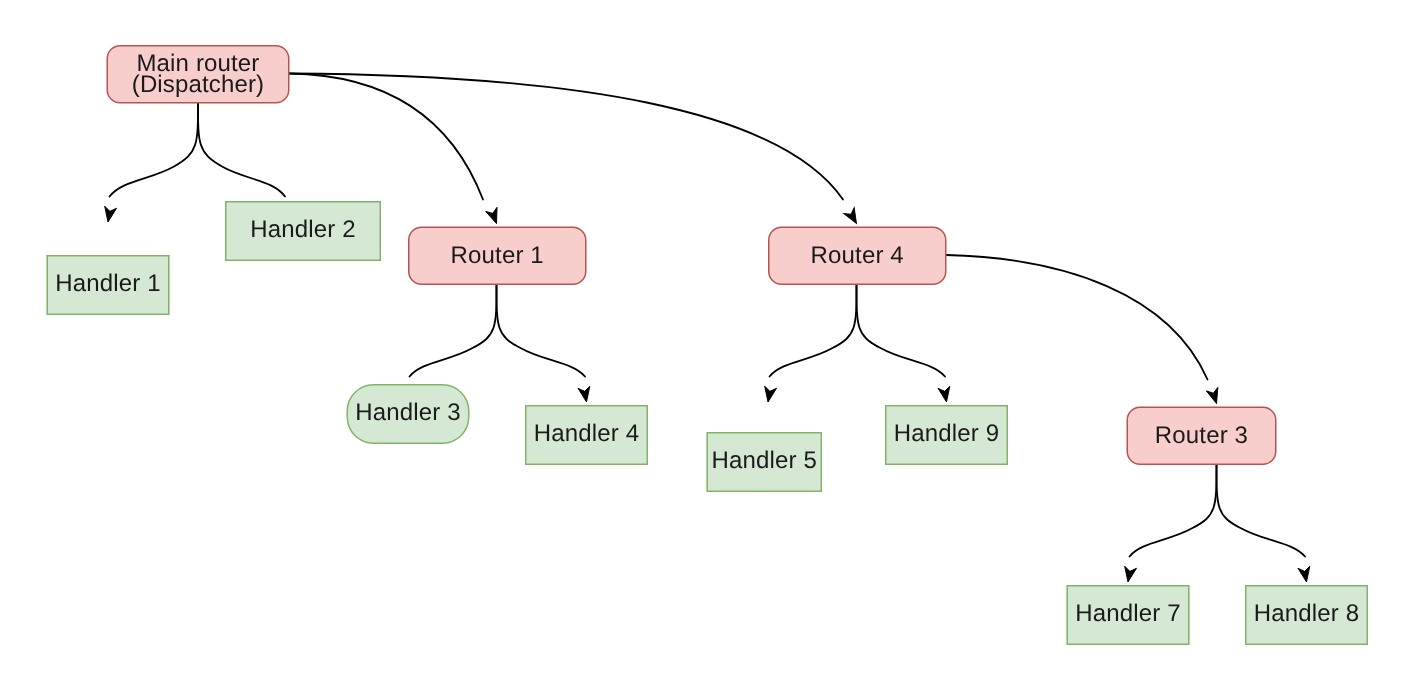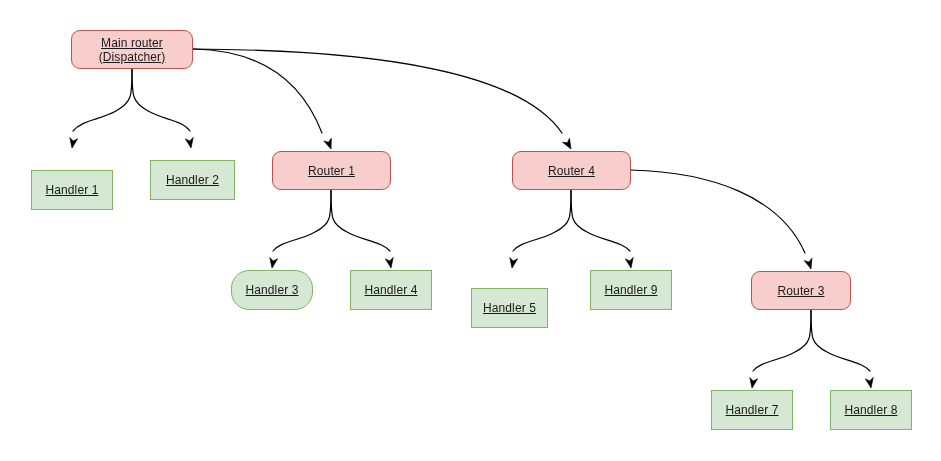--- a/index.html
+++ b/index.html
@@ -39,27 +39,26 @@
     stroke-width: 0.6;
     stroke-linejoin: miter;
   }
   .node {
     position: absolute;
     box-sizing: border-box;
     display: flex;
     align-items: center;
     justify-content: center;
     text-align: center;
-    font-size: 12px;
+    font-size: 16px;
     line-height: 14px;
     color: #1a1a1a;
     letter-spacing: 0.1px;
     white-space: pre-line;
     user-select: none;
-    text-decoration: underline;
   }
   .node-router {
     background: #f8cecc;
     border: 1px solid #b85450;
     border-radius: 9px;
   }
   .node-handler {
     background: #d5e8d4;
     border: 1px solid #82b366;
     border-radius: 0px;
@@ -114,24 +113,24 @@
       <g>
         <path class="edge-path" d="M 811 310 C 811 338 811 344 827 352 C 843 361 861 361 870 371"></path>
         <path class="arrow-head" d="M 0 0 L -10 4 L -7.2 0 L -10 -4 Z" transform="translate(871,388) rotate(80)"></path>
       </g>
     </svg>
 
   <div id="node-layer">
       <div class="node node-router" style="left: 71px; top: 30px; width: 122px; height: 39px;">Main router
 (Dispatcher)</div>
       <div class="node node-handler" style="left: 31px; top: 150px; width: 82px; height: 40px; margin-top: 20px;">Handler 1</div>
-      <div class="node node-handler" style="left: 150px; top: 160px; width: 85px; height: 40px;">Handler 2</div>
+      <div class="node node-handler" style="left: 150px; top: 134px; width: 104px; height: 40px;">Handler 2</div>
       <div class="node node-router" style="left: 272px; top: 151px; width: 119px; height: 39px;">Router 1</div>
       <div class="node node-router" style="left: 512px; top: 151px; width: 119px; height: 39px;">Router 4</div>
-      <div class="node node-handler" style="left: 231px; top: 270px; width: 82px; height: 40px; border-radius: 18px;">Handler 3</div>
+      <div class="node node-handler" style="left: 231px; top: 256px; width: 82px; height: 40px; border-radius: 18px;">Handler 3</div>
       <div class="node node-handler" style="left: 350px; top: 270px; width: 82px; height: 40px;">Handler 4</div>
       <div class="node node-handler" style="left: 471px; top: 288px; width: 77px; height: 40px;">Handler 5</div>
       <div class="node node-handler" style="left: 590px; top: 270px; width: 82px; height: 40px;">Handler 9</div>
       <div class="node node-router" style="left: 751px; top: 271px; width: 100px; height: 39px;">Router 3</div>
       <div class="node node-handler" style="left: 711px; top: 390px; width: 82px; height: 40px;">Handler 7</div>
       <div class="node node-handler" style="left: 830px; top: 390px; width: 82px; height: 40px;">Handler 8</div>
     </div>
 
 </div>
 

